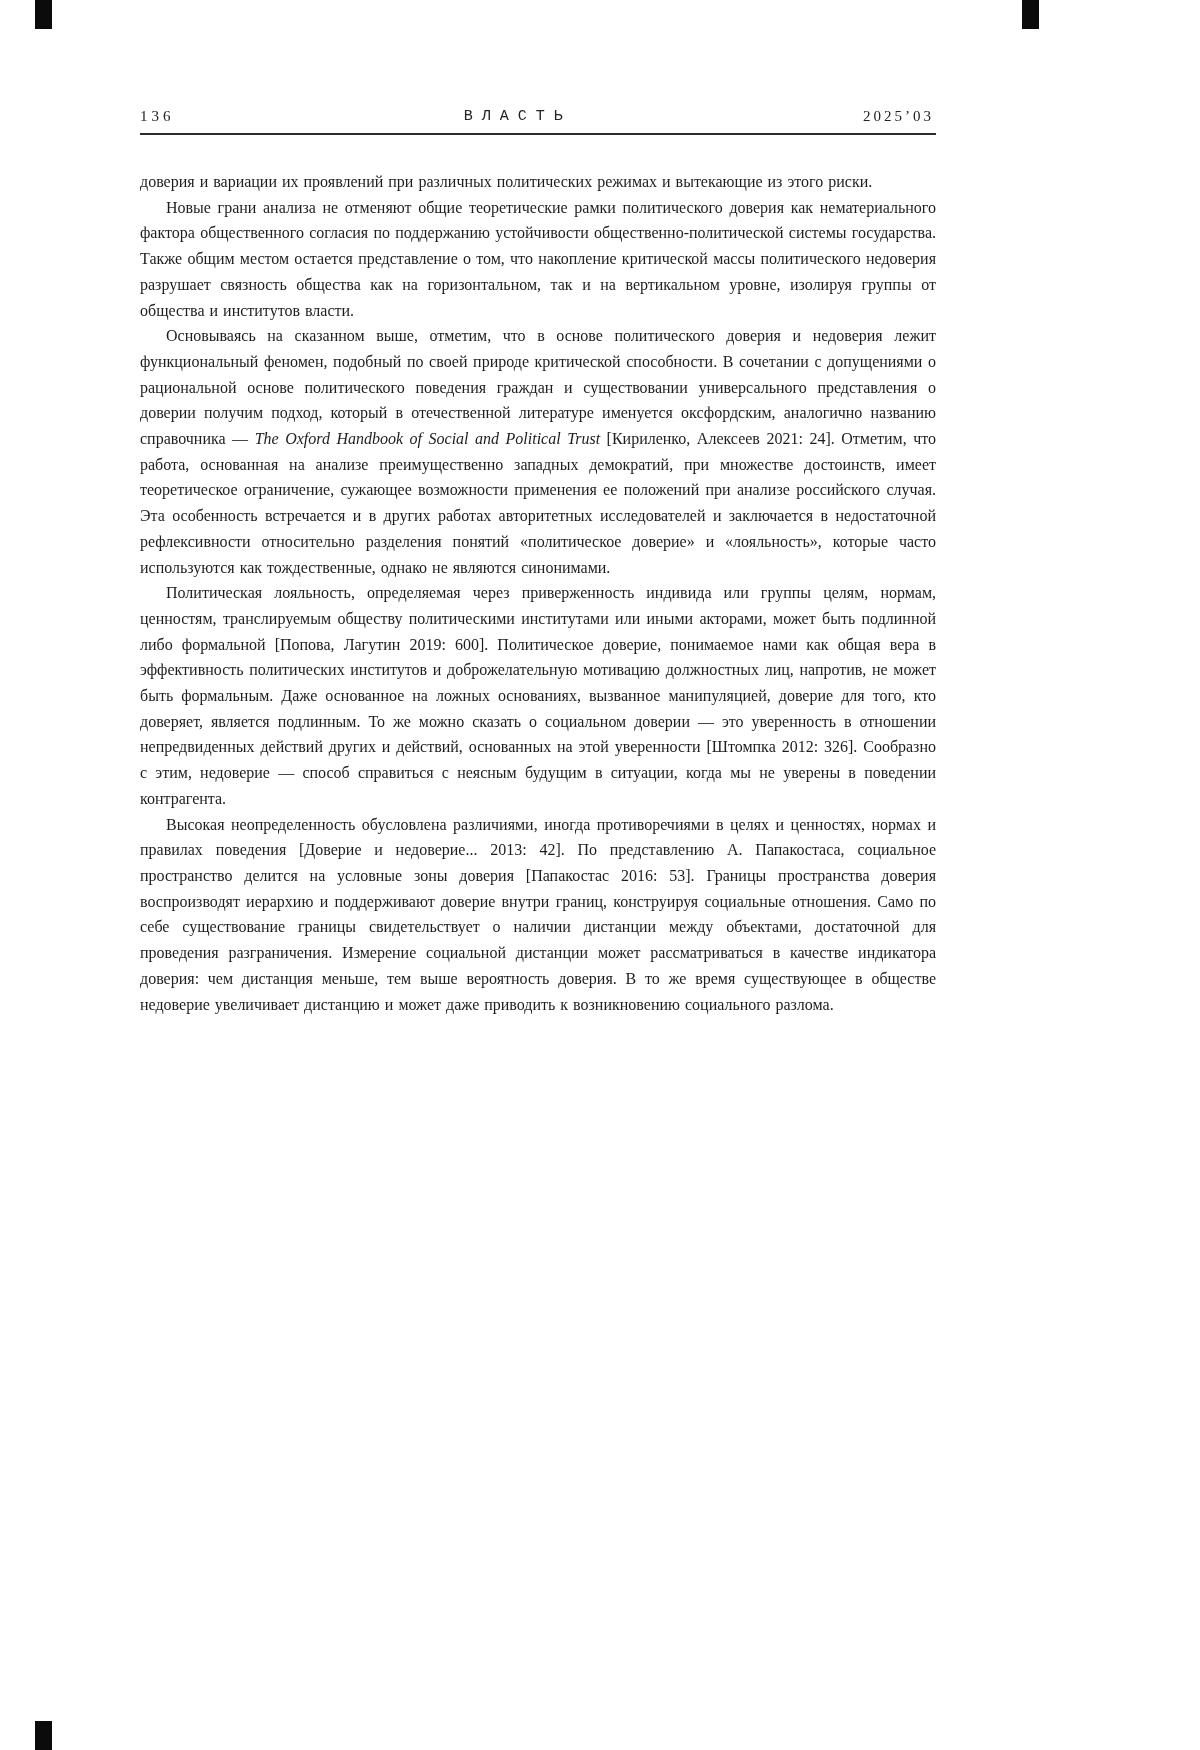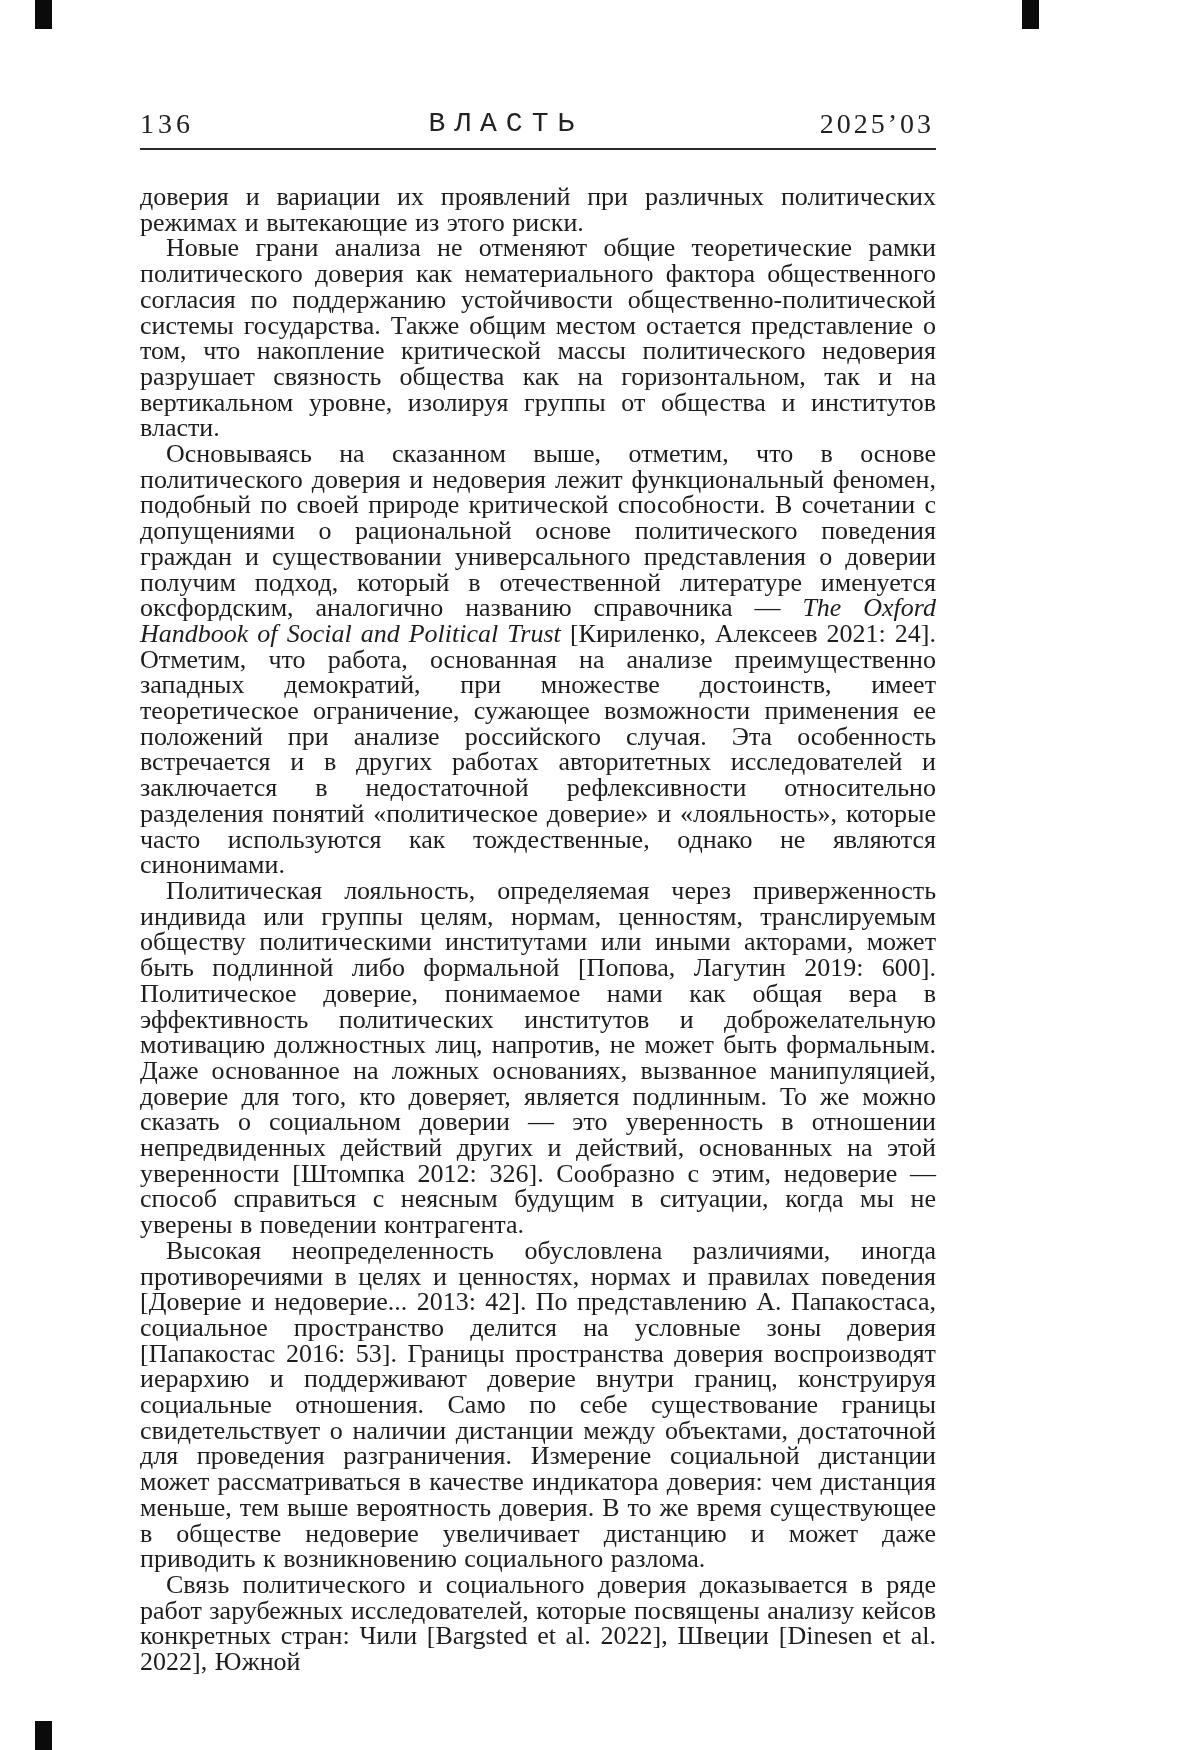--- a/index.html
+++ b/index.html
@@ -31,35 +31,35 @@
     position: absolute;
     left: 140px;
     top: 108px;
     width: 796px;
   }
 
   .header-row {
     display: flex;
     justify-content: space-between;
     align-items: flex-start;
-    font-size: 28px;
+    font-size: 15px;
     color: #222222;
     padding: 0 2px 8px 0;
   }
   .page-number { letter-spacing: 4px; }
   .journal-title { letter-spacing: 9px; padding-left: 30px; font-family: Liberation Mono, monospace; }
   .issue-label { letter-spacing: 3px; margin-left: 32px; }
 
   .header-rule {
     border-bottom: 2px solid #2b2b2b;
     margin-bottom: 34px;
   }
 
   .body-text {
-    font-size: 26px;
+    font-size: 16px;
     line-height: 25.7px;
     text-align: justify;
     color: #1d1d1d;
   }
   .body-text p {
     text-align: justify;
     word-spacing: 1px;
   }
   .body-text p.indent { text-indent: 26px; }
   .italic { font-style: italic; margin-top: 8px; }
@@ -84,18 +84,17 @@
     <div class="header-rule"></div>
 
     <div class="body-text">
       <p>доверия и вариации их проявлений при различных политических режимах и вытекающие из этого риски.</p>
       <p class="indent">Новые грани анализа не отменяют общие теоретические рамки политического доверия как нематериального фактора общественного согласия по поддержанию устойчивости общественно-политической системы государства. Также общим местом остается представление о том, что накопление критической массы политического недоверия разрушает связность общества как на горизонтальном, так и на вертикальном уровне, изолируя группы от общества и институтов власти.</p>
       <p class="indent">
         <span>Основываясь на сказанном выше, отметим, что в основе политического доверия и недоверия лежит функциональный феномен, подобный по своей природе критической способности. В сочетании с допущениями о рациональной основе политического поведения граждан и существовании универсального представления о доверии получим подход, который в отечественной литературе именуется оксфордским, аналогично названию справочника — </span><span class="italic">The Oxford Handbook of Social and Political Trust</span><span> [Кириленко, Алексеев 2021: 24]. Отметим, что работа, основанная на анализе преимущественно западных демократий, при множестве достоинств, имеет теоретическое ограничение, сужающее возможности применения ее положений при анализе российского случая. Эта особенность встречается и в других работах авторитетных исследователей и заключается в недостаточной рефлексивности относительно разделения понятий «политическое доверие» и «лояльность», которые часто используются как тождественные, однако не являются синонимами.</span>
       </p>
       <p class="indent">Политическая лояльность, определяемая через приверженность индивида или группы целям, нормам, ценностям, транслируемым обществу политическими институтами или иными акторами, может быть подлинной либо формальной [Попова, Лагутин 2019: 600]. Политическое доверие, понимаемое нами как общая вера в эффективность политических институтов и доброжелательную мотивацию должностных лиц, напротив, не может быть формальным. Даже основанное на ложных основаниях, вызванное манипуляцией, доверие для того, кто доверяет, является подлинным. То же можно сказать о социальном доверии — это уверенность в отношении непредвиденных действий других и действий, основанных на этой уверенности [Штомпка 2012: 326]. Сообразно с этим, недоверие — способ справиться с неясным будущим в ситуации, когда мы не уверены в поведении контрагента.</p>
       <p class="indent">Высокая неопределенность обусловлена различиями, иногда противоречиями в целях и ценностях, нормах и правилах поведения [Доверие и недоверие... 2013: 42]. По представлению А. Папакостаса, социальное пространство делится на условные зоны доверия [Папакостас 2016: 53]. Границы пространства доверия воспроизводят иерархию и поддерживают доверие внутри границ, конструируя социальные отношения. Само по себе существование границы свидетельствует о наличии дистанции между объектами, достаточной для проведения разграничения. Измерение социальной дистанции может рассматриваться в качестве индикатора доверия: чем дистанция меньше, тем выше вероятность доверия. В то же время существующее в обществе недоверие увеличивает дистанцию и может даже приводить к возникновению социального разлома.</p>
-      <p class="indent">Связь политического и социального доверия доказывается в ряде работ зарубежных исследователей, которые посвящены анализу кейсов конкретных стран: Чили [Bargsted et al. 2022], Швеции [Dinesen et al. 2022], Южной</p>
     </div>
 
   </div>
 
 </div>
 
 </body></html>

